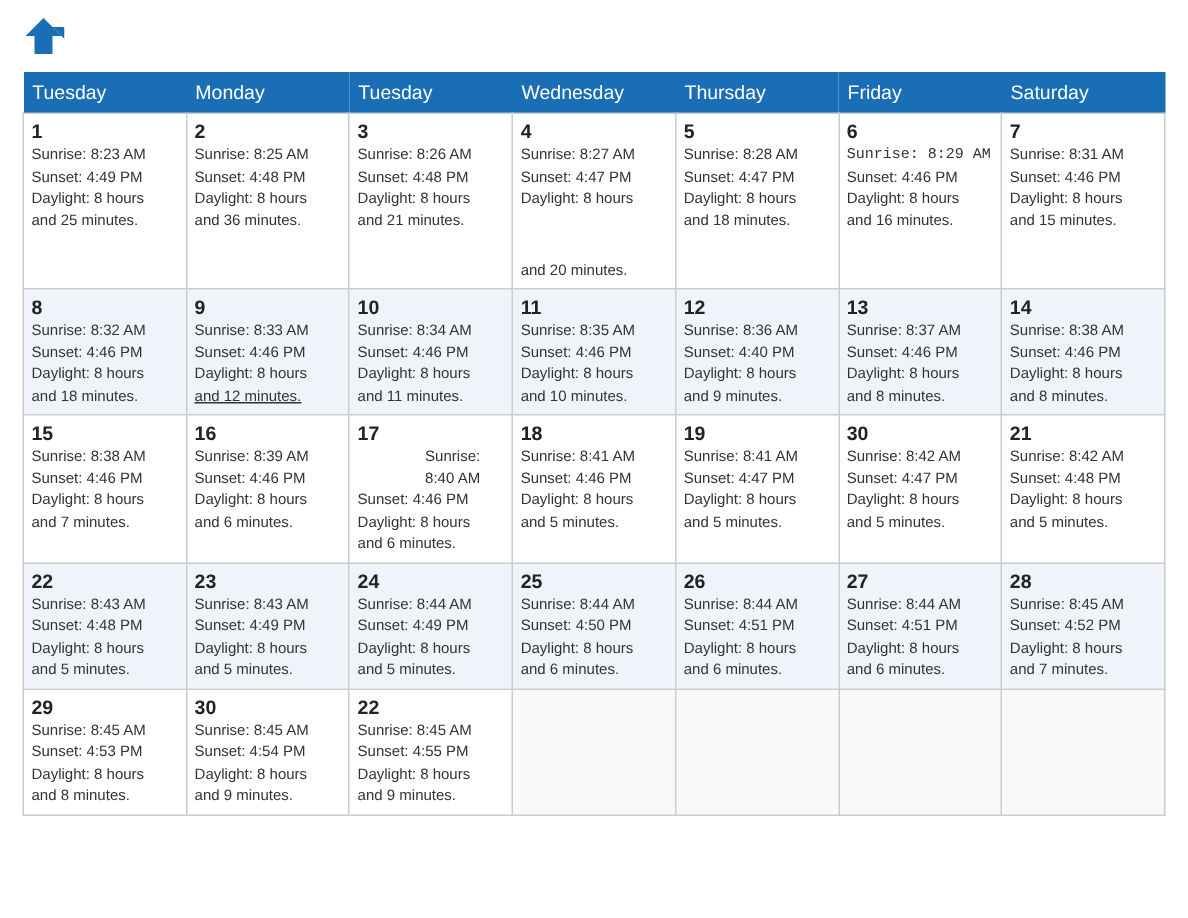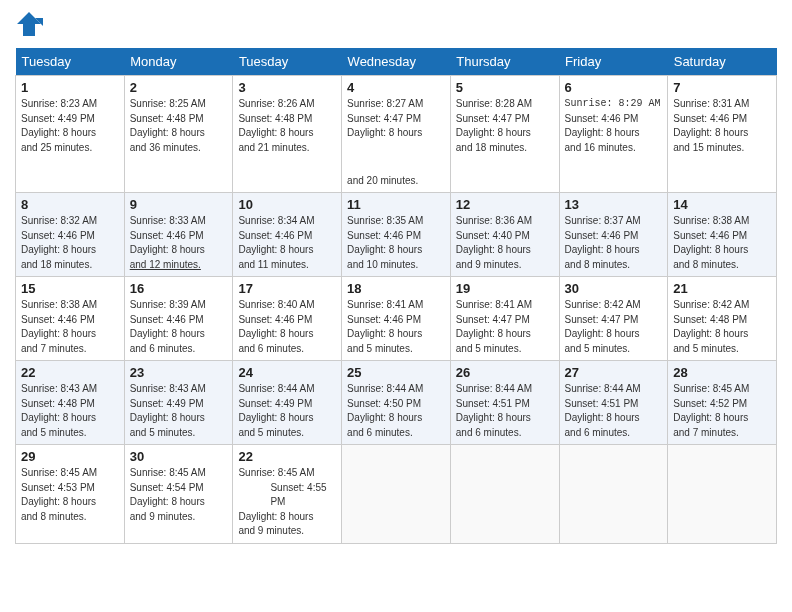--- a/index.html
+++ b/index.html
@@ -273,21 +273,21 @@
           <div class="day-info">
             <span style="display: block;">Sunrise: 8:39 AM</span>
             <span style="display: block;">Sunset: 4:46 PM</span>
             <span style="display: block;">Daylight: 8 hours</span>
             <span style="display: block;">and 6 minutes.</span>
           </div>
         </td>
         <td>
           <span class="day-number">17</span>
           <div class="day-info">
-            <span style="display: block;">Sunrise: 8:40 AM</span>
+            <span style="display: block; margin-left: 45px;">Sunrise: 8:40 AM</span>
             <span style="display: block;">Sunset: 4:46 PM</span>
             <span style="display: block;">Daylight: 8 hours</span>
             <span style="display: block;">and 6 minutes.</span>
           </div>
         </td>
         <td>
           <span class="day-number">18</span>
           <div class="day-info">
             <span style="display: block;">Sunrise: 8:41 AM</span>
             <span style="display: block;">Sunset: 4:46 PM</span>
@@ -404,21 +404,21 @@
             <span style="display: block;">Sunrise: 8:45 AM</span>
             <span style="display: block;">Sunset: 4:54 PM</span>
             <span style="display: block;">Daylight: 8 hours</span>
             <span style="display: block;">and 9 minutes.</span>
           </div>
         </td>
         <td>
           <span class="day-number">22</span>
           <div class="day-info">
             <span style="display: block;">Sunrise: 8:45 AM</span>
-            <span style="display: block; margin-left: 32px;">Sunset: 4:55 PM</span>
+            <span style="display: block;">Sunset: 4:55 PM</span>
             <span style="display: block;">Daylight: 8 hours</span>
             <span style="display: block;">and 9 minutes.</span>
           </div>
         </td>
         <td class="empty-cell"></td>
         <td class="empty-cell"></td>
         <td class="empty-cell"></td>
         <td class="empty-cell"></td>
       </tr>
     </tbody>

